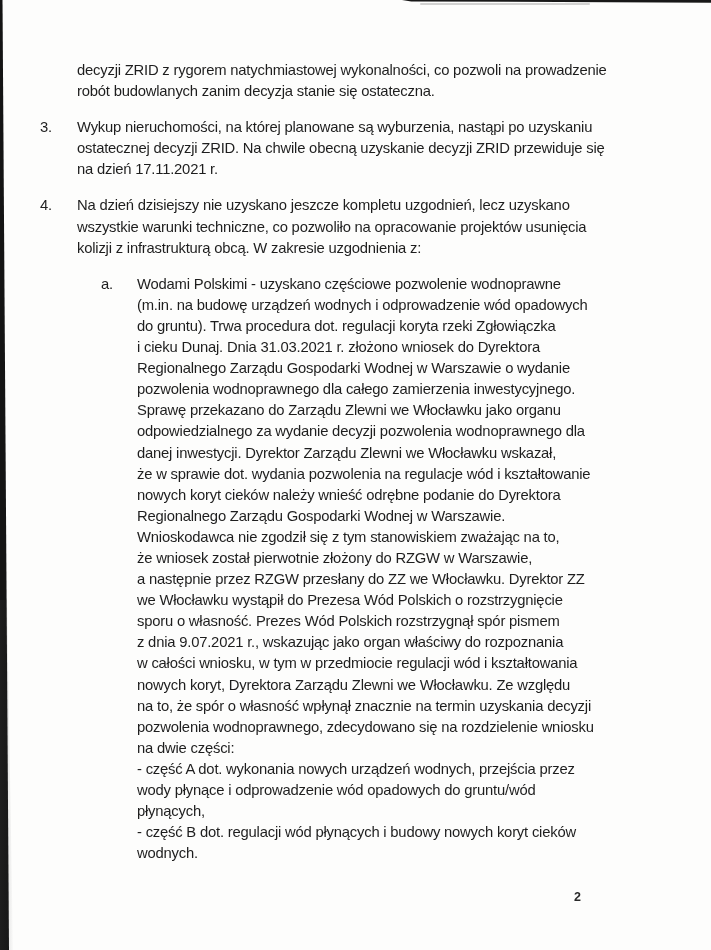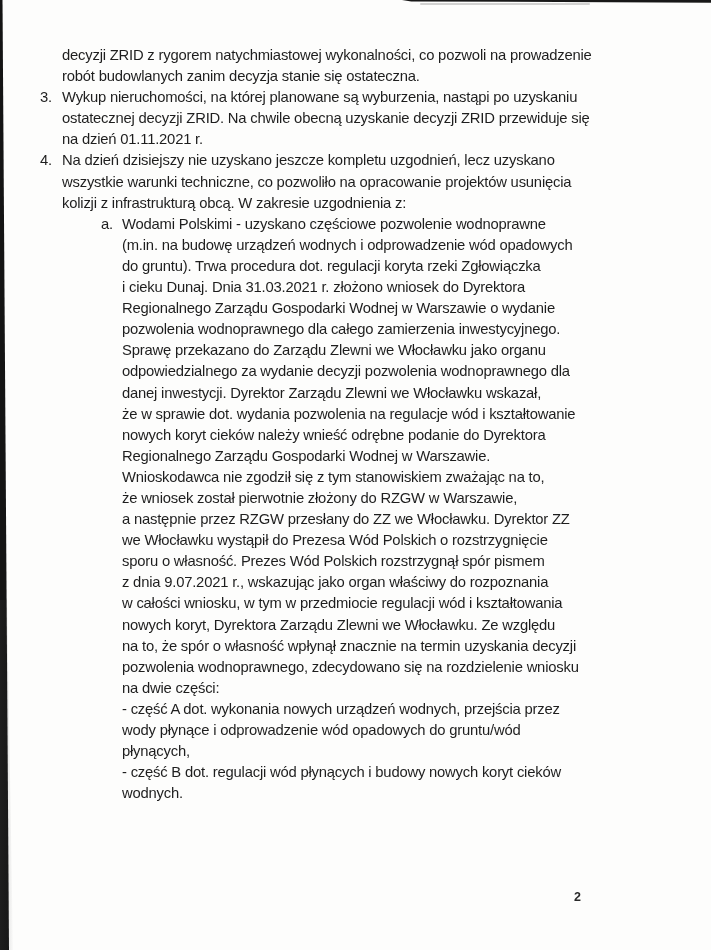--- a/index.html
+++ b/index.html
@@ -49,21 +49,21 @@
   .content {
     position: absolute;
     left: 62px;
     top: 45px;
     width: 630px;
     font-size: 14.8px;
     line-height: 21.1px;
     letter-spacing: -0.2px;
   }
   .para {
-    margin: 0;
+    margin: 15px;
     white-space: pre-line;
   }
   .list-item {
     position: relative;
   }
   .list-item .marker {
     position: absolute;
     left: -22px;
     top: 0;
   }
@@ -102,21 +102,21 @@
 
   <div class="content">
 
     <p class="para">decyzji ZRID z rygorem natychmiastowej wykonalności, co pozwoli na prowadzenie
 robót budowlanych zanim decyzja stanie się ostateczna.</p>
 
     <div class="list-item">
       <span class="marker">3.</span>
       <p class="para">Wykup nieruchomości, na której planowane są wyburzenia, nastąpi po uzyskaniu
 ostatecznej decyzji ZRID. Na chwile obecną uzyskanie decyzji ZRID przewiduje się
-na dzień 01.11.2021 r.</p>
+na dzień 17.11.2021 r.</p>
     </div>
 
     <div class="list-item">
       <span class="marker">4.</span>
       <p class="para">Na dzień dzisiejszy nie uzyskano jeszcze kompletu uzgodnień, lecz uzyskano
 wszystkie warunki techniczne, co pozwoliło na opracowanie projektów usunięcia
 kolizji z infrastrukturą obcą. W zakresie uzgodnienia z:</p>
     </div>
 
     <div class="sub-item">

